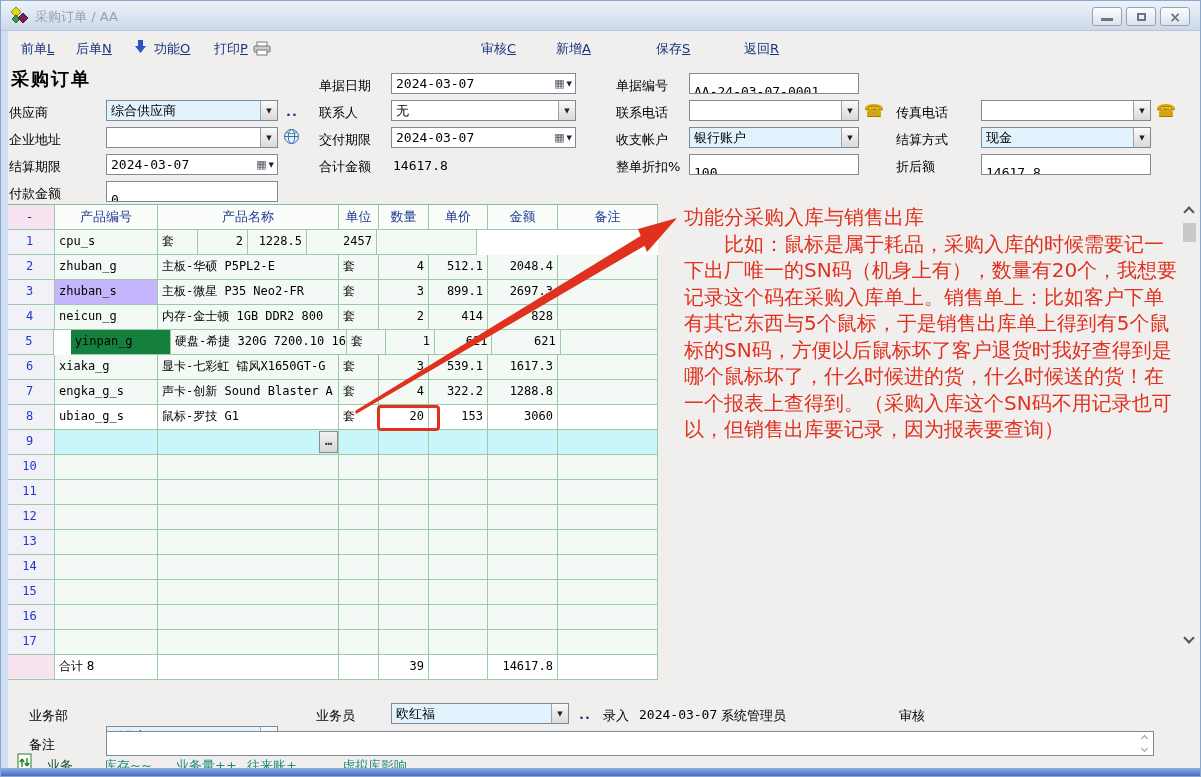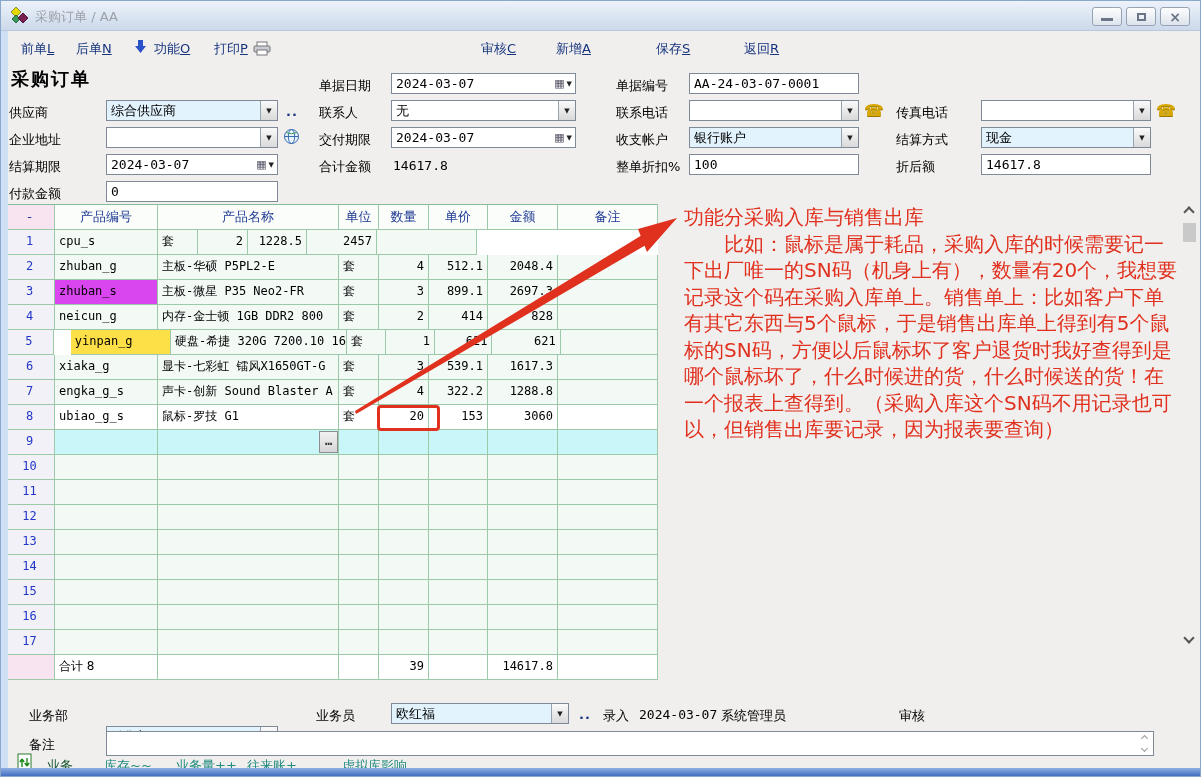--- a/index.html
+++ b/index.html
@@ -22,21 +22,21 @@
   .g-close{font-size:14px;font-weight:bold;color:#6a7587;line-height:14px;}
   
   .toolbar{position:absolute;left:0;top:30px;width:100%;height:32px;background:#f1efee;}
   .tb-link{position:absolute;top:9px;font-size:13px;color:#17357e;cursor:pointer;white-space:nowrap;}
   .tb-link u{text-decoration:underline;}
   .tb-ico{position:absolute;top:8px;}
   
   .lbl{position:absolute;font-size:13px;white-space:nowrap;}
   .doc-title{position:absolute;left:10px;top:66px;font-size:18px;font-weight:bold;letter-spacing:2px;}
   .tbox{position:absolute;height:21px;border:1px solid #7f8a99;background:#fff;
-    font-size:13px;line-height:19px;padding:0 4px;font-family:"DejaVu Sans Mono",monospace;overflow:hidden;white-space:nowrap;}
+    font-size:13px;line-height:19px;padding:8px 4px;font-family:"DejaVu Sans Mono",monospace;overflow:hidden;white-space:nowrap;}
   .combo{position:absolute;height:21px;border:1px solid #7f8a99;background:#fff;display:flex;}
   .combo .cv{flex:1;font-size:13px;line-height:19px;padding:0 4px;overflow:hidden;white-space:nowrap;background:#fff;}
   .combo.blue .cv{background:#e3f3fd;}
   .combo .cb{width:17px;background:linear-gradient(#fafafa,#d9d9d9);border-left:1px solid #9aa2ad;
     display:flex;align-items:center;justify-content:center;font-size:7px;color:#222;}
   .datef{position:absolute;height:21px;border:1px solid #7f8a99;background:#fff;display:flex;align-items:center;}
   .datef .dv{flex:1;font-size:13px;line-height:19px;padding:0 4px;font-family:"DejaVu Sans Mono",monospace;white-space:nowrap;}
   .datef .cal{font-size:11px;color:#556;margin-right:2px;}
   .datef .da{font-size:7px;color:#222;margin-right:3px;}
   .plain-val{position:absolute;font-size:13px;font-family:"DejaVu Sans Mono",monospace;white-space:nowrap;}
@@ -239,41 +239,41 @@
         <div class="gc mono" style="width: 103px; background: rgb(243, 250, 246);">zhuban_g</div>
         <div class="gc mono" style="width: 181px; background: rgb(243, 250, 246);">主板-华硕 P5PL2-E</div>
         <div class="gc " style="width: 40px; background: rgb(243, 250, 246);">套</div>
         <div class="gc num" style="width: 50px; background: rgb(243, 250, 246);">4</div>
         <div class="gc num" style="width: 59px; background: rgb(243, 250, 246);">512.1</div>
         <div class="gc num" style="width: 70px; background: rgb(243, 250, 246);">2048.4</div>
         <div class="gc " style="width: 100px; background: rgb(243, 250, 246);"></div>
       </div>
       <div class="gr">
         <div class="gc rn" style="width: 50px;">3</div>
-        <div class="gc mono" style="width: 103px; background: #d946ef;">zhuban_s</div>
+        <div class="gc mono" style="width: 103px; background: #c4b5fd;">zhuban_s</div>
         <div class="gc mono" style="width: 181px; background: rgb(243, 250, 246);">主板-微星 P35 Neo2-FR</div>
         <div class="gc " style="width: 40px; background: rgb(243, 250, 246);">套</div>
         <div class="gc num" style="width: 50px; background: rgb(243, 250, 246);">3</div>
         <div class="gc num" style="width: 59px; background: rgb(243, 250, 246);">899.1</div>
         <div class="gc num" style="width: 70px; background: rgb(243, 250, 246);">2697.3</div>
         <div class="gc " style="width: 100px; background: rgb(243, 250, 246);"></div>
       </div>
       <div class="gr">
         <div class="gc rn" style="width: 50px;">4</div>
         <div class="gc mono" style="width: 103px; background: rgb(243, 250, 246);">neicun_g</div>
         <div class="gc mono" style="width: 181px; background: rgb(243, 250, 246);">内存-金士顿 1GB DDR2 800</div>
         <div class="gc " style="width: 40px; background: rgb(243, 250, 246);">套</div>
         <div class="gc num" style="width: 50px; background: rgb(243, 250, 246);">2</div>
         <div class="gc num" style="width: 59px; background: rgb(243, 250, 246);">414</div>
         <div class="gc num" style="width: 70px; background: rgb(243, 250, 246);">828</div>
         <div class="gc " style="width: 100px; background: rgb(243, 250, 246);"></div>
       </div>
       <div class="gr">
         <div class="gc rn" style="width: 50px;">5</div>
-        <div class="gc mono" style="width: 103px; background: #fde047; margin-left: 17px;">yinpan_g</div>
+        <div class="gc mono" style="width: 103px; background: #15803d; margin-left: 17px;">yinpan_g</div>
         <div class="gc mono" style="width: 181px; background: rgb(243, 250, 246);">硬盘-希捷 320G 7200.10 16</div>
         <div class="gc " style="width: 40px; background: rgb(243, 250, 246);">套</div>
         <div class="gc num" style="width: 50px; background: rgb(243, 250, 246);">1</div>
         <div class="gc num" style="width: 59px; background: rgb(243, 250, 246);">621</div>
         <div class="gc num" style="width: 70px; background: rgb(243, 250, 246);">621</div>
         <div class="gc " style="width: 100px; background: rgb(243, 250, 246);"></div>
       </div>
       <div class="gr">
         <div class="gc rn" style="width: 50px;">6</div>
         <div class="gc mono" style="width: 103px; background: rgb(243, 250, 246);">xiaka_g</div>

